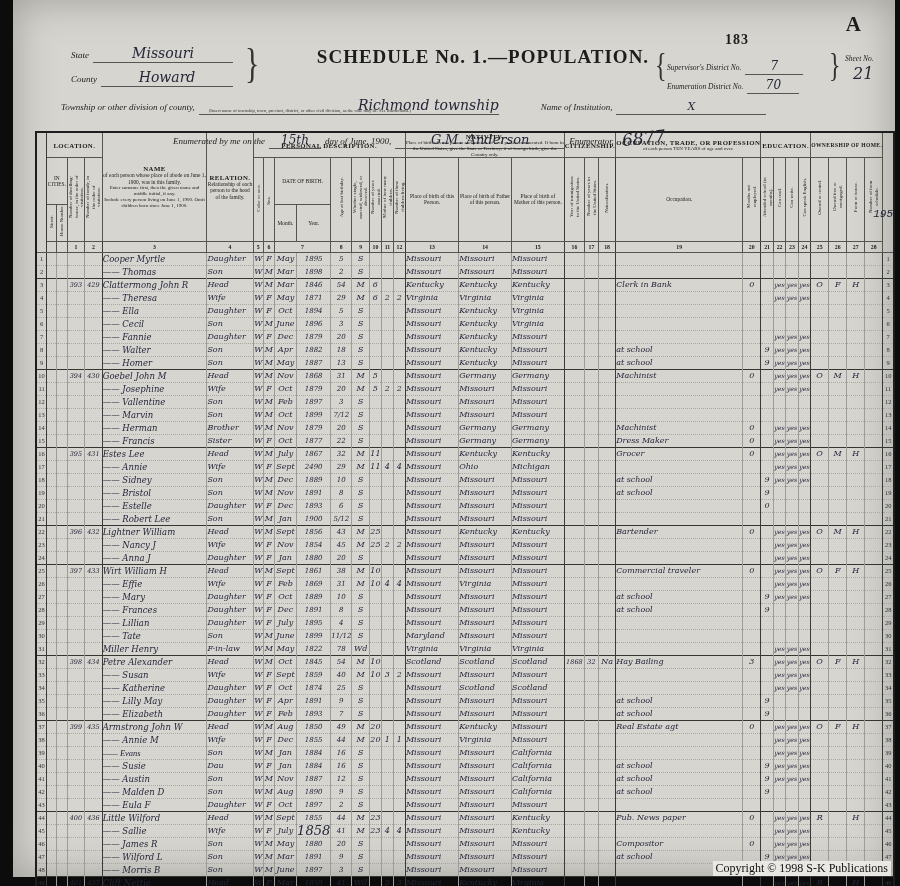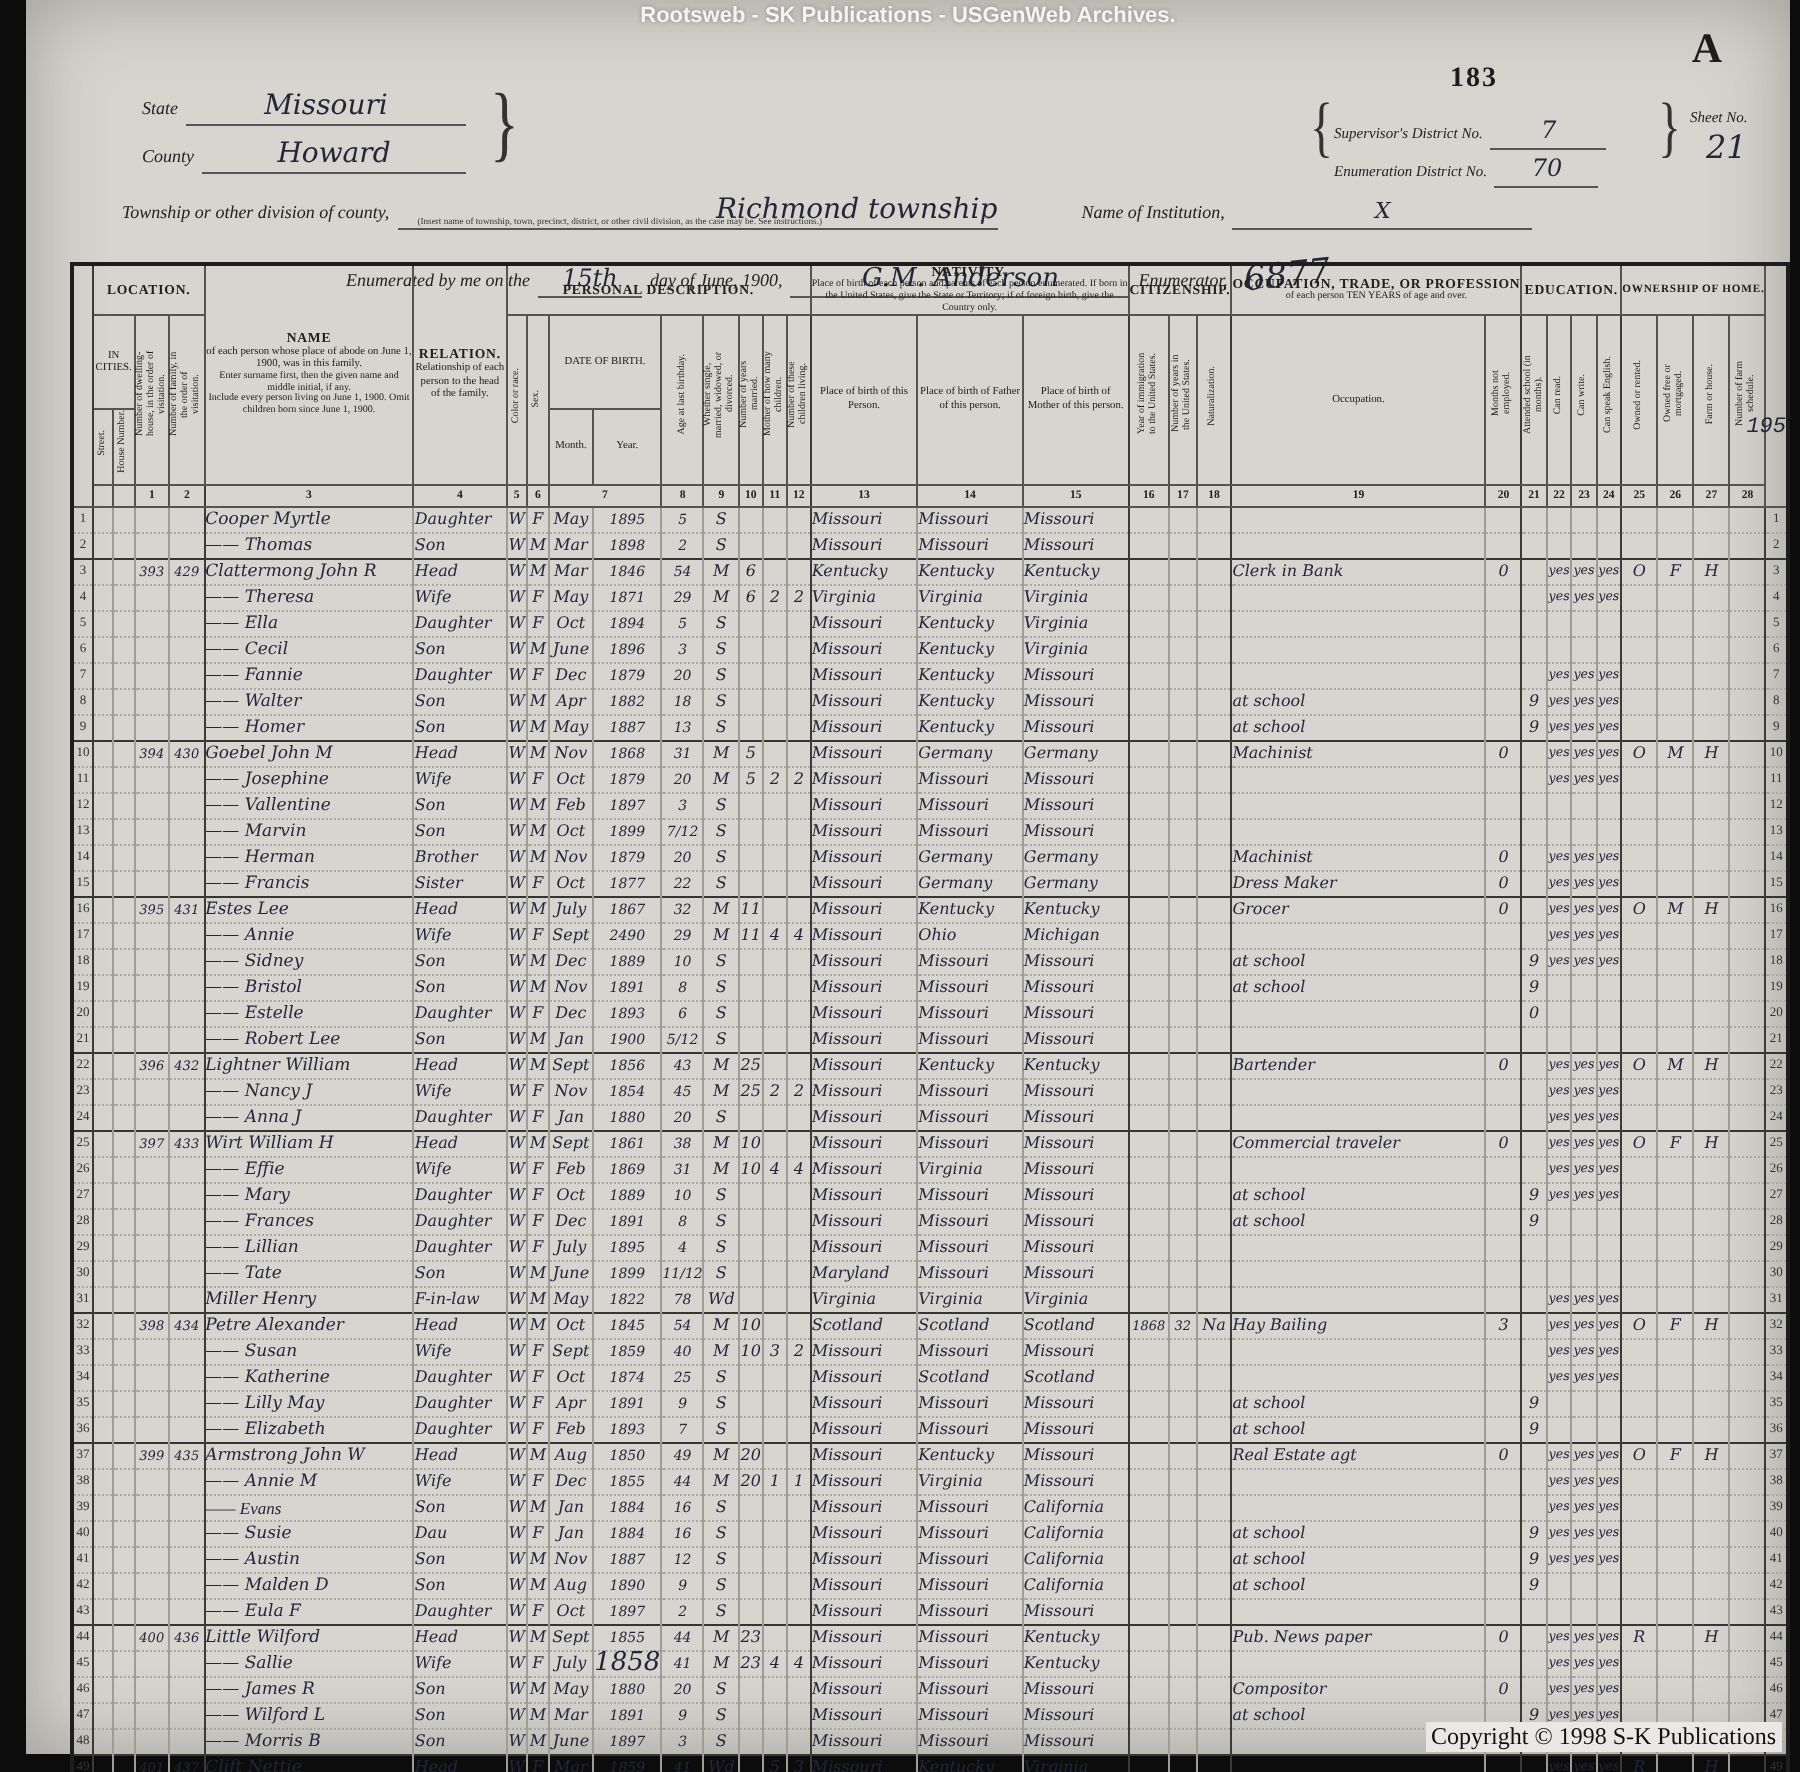--- a/index.html
+++ b/index.html
@@ -46,35 +46,35 @@
   tbody td.ln{font-family:"Liberation Serif",serif;font-style:normal;font-size:6.5px;color:#333;
               border-right:1.4px solid #3a3a36;}
   tbody td.lnr{font-size:6.5px;color:#333;font-style:normal;font-family:"Liberation Serif",serif;}
   .bR{border-right:1.4px solid #3a3a36 !important;}
   tr.fam-sep td{border-top:1.6px solid #353531;}
 </style>
 </head>
 <body>
 
 <div id="paper">
-  <div class="wm">Rootsweb - SK Publications - USGenWeb Archives.</div>
 
   <div id="hdr">
     <div class="cornerA">A</div>
 
     <div style="position:absolute;top:32px;left:38px;">
       <span class="lbl">State</span>
       <span class="rule" style="width:140px;text-align:center;"><span class="hw" style="font-size:14px;">Missouri</span></span>
     </div>
     <div style="position:absolute;top:56px;left:38px;">
       <span class="lbl">County</span>
       <span class="rule" style="width:132px;text-align:center;"><span class="hw" style="font-size:14px;">Howard</span></span>
     </div>
     <div class="brace" style="top:34px;left:212px;">}</div>
 
+    <div class="sched">SCHEDULE No. 1.—POPULATION.</div>
 
     <div class="stamp">183</div>
     <div class="brace" style="top:40px;left:622px;font-size:24px;">{</div>
     <div style="position:absolute;top:44px;left:634px;">
       <span class="lbl tiny">Supervisor's District No.</span>
       <span class="rule" style="width:58px;text-align:center;"><span class="hw" style="font-size:12px;">7</span></span>
     </div>
     <div style="position:absolute;top:63px;left:634px;">
       <span class="lbl tiny">Enumeration District No.</span>
       <span class="rule" style="width:52px;text-align:center;"><span class="hw" style="font-size:12px;">70</span></span>

